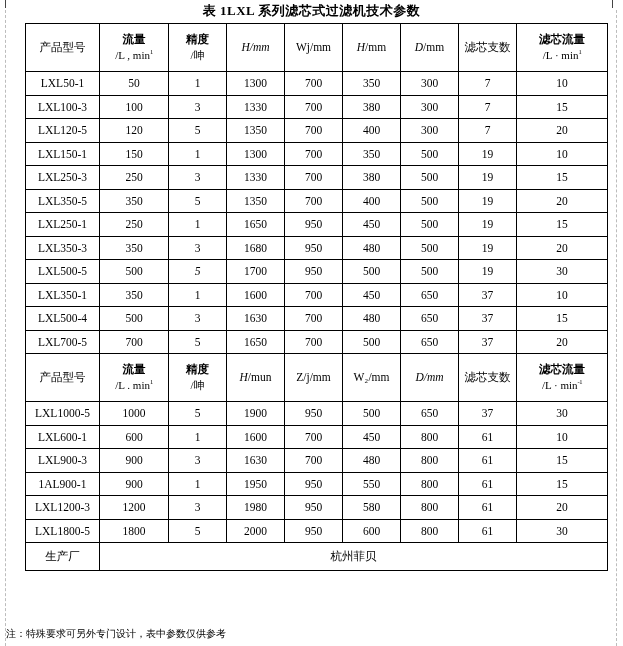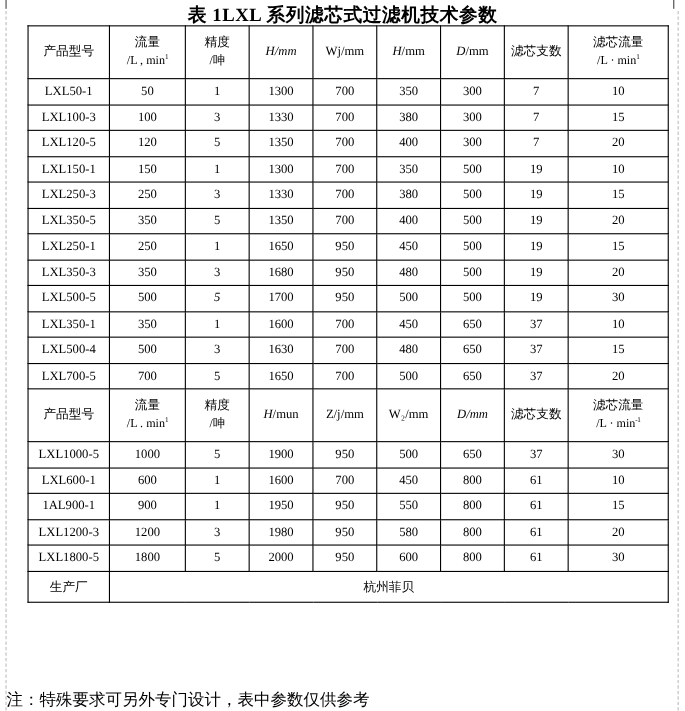--- a/index.html
+++ b/index.html
@@ -5,40 +5,40 @@
   html,body{margin:0;padding:0;background:#fff;}
   body{width:623px;height:646px;position:relative;overflow:hidden;
        font-family:"Liberation Serif","DejaVu Serif",serif;color:#000;}
   .boundary{position:absolute;top:10px;bottom:0;width:0;border-left:1px dashed #bcbcbc;}
   #boundary-left{left:5px;}
   #boundary-right{left:616px;}
   .cropmark{position:absolute;top:0;width:1px;height:8px;background:#444;}
   #cropmark-left{left:5px;}
   #cropmark-right{left:612px;}
   #doc-title{position:absolute;top:2px;left:0;width:623px;text-align:center;
-       font-size:17px;font-weight:bold;letter-spacing:.5px;}
+       font-size:13px;font-weight:bold;letter-spacing:.5px;}
   #spec-table{position:absolute;left:25px;top:23px;width:582px;
        border-collapse:collapse;table-layout:fixed;}
   #spec-table th,#spec-table td{border:1px solid #000;text-align:center;
        vertical-align:middle;padding:0 1px;font-weight:normal;font-size:11.5px;
        overflow:hidden;}
   #spec-table th{height:47px;line-height:1.35;}
   tr.r td{height:22.5px;}
   tr.sep th{border-top:3px solid #000;}
   tr.foot td{height:27px;}
   .l1{font-size:11.5px;}
-  .l1.b{font-weight:normal;}
+  .l1.b{font-weight:bold;}
   .l2{font-size:11px;margin-top:1px;}
   .iv{font-style:italic;}
   .sq{text-decoration-style:wavy;
       text-decoration-color:#c00000;text-decoration-thickness:1px;
       text-underline-offset:2.5px;}
   sup{font-size:6.5px;vertical-align:super;letter-spacing:-.5px;}
   .it{font-style:italic;}
-  #doc-note{position:absolute;left:6px;top:627px;font-size:15px;}
+  #doc-note{position:absolute;left:6px;top:627px;font-size:10px;}
 </style>
 </head>
 <body>
 
 <div id="boundary-left" class="boundary"></div>
 <div id="boundary-right" class="boundary"></div>
 <div id="cropmark-left" class="cropmark"></div>
 <div id="cropmark-right" class="cropmark"></div>
 
 <div id="doc-title">表 1LXL 系列滤芯式过滤机技术参数</div>
@@ -268,20 +268,31 @@
         <td>600</td>
         <td>1</td>
         <td>1600</td>
         <td>700</td>
         <td>450</td>
         <td>800</td>
         <td>61</td>
         <td>10</td>
       </tr>
       <tr class="r">
+        <td>LXL900-3</td>
+        <td>900</td>
+        <td>3</td>
+        <td>1630</td>
+        <td>700</td>
+        <td>480</td>
+        <td>800</td>
+        <td>61</td>
+        <td>15</td>
+      </tr>
+      <tr class="r">
         <td>1AL900-1</td>
         <td>900</td>
         <td>1</td>
         <td>1950</td>
         <td>950</td>
         <td>550</td>
         <td>800</td>
         <td>61</td>
         <td>15</td>
       </tr>

